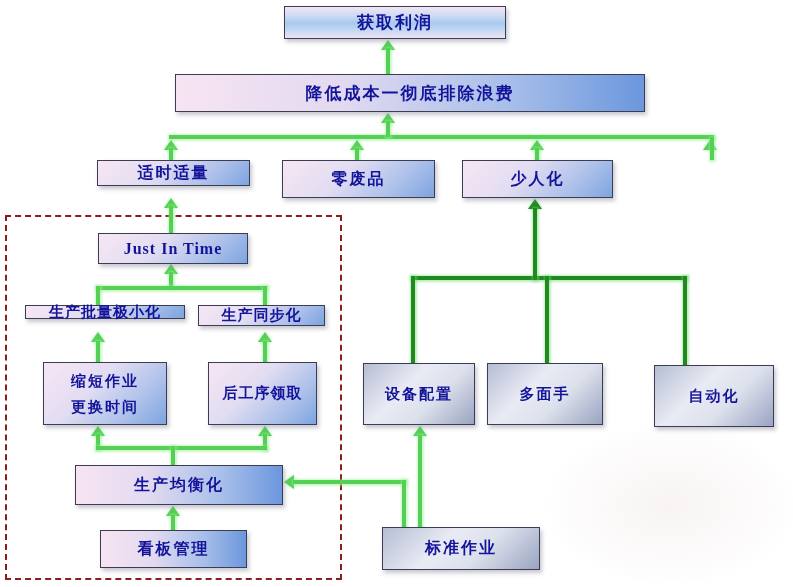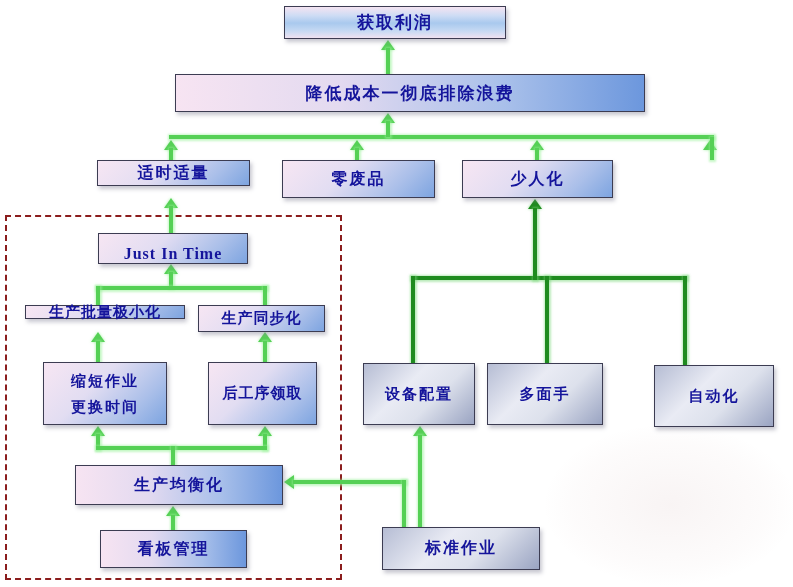--- a/index.html
+++ b/index.html
@@ -115,29 +115,29 @@
 
   <div class="node gC f16" style="left:282px;top:160px;width:153px;height:38px;">
     <span>零废品</span>
   </div>
 
   <div class="node gC f16" style="left:462px;top:160px;width:151px;height:38px;">
     <span>少人化</span>
   </div>
 
 
-  <div class="node gC f16 serif" style="left:98px;top:233px;width:150px;height:31px;align-items:flex-end;">
+  <div class="node gC f16 serif" style="left:98px;top:233px;width:150px;height:31px;">
     <span>Just In Time</span>
   </div>
 
   <div class="node gC f15" style="left:25px;top:305px;width:160px;height:14px;letter-spacing:1px;">
     <span>生产批量极小化</span>
   </div>
 
-  <div class="node gC f15" style="left:198px;top:305px;width:127px;height:27px;letter-spacing:1px;">
+  <div class="node gC f15" style="left:198px;top:305px;width:127px;height:21px;letter-spacing:1px;">
     <span>生产同步化</span>
   </div>
 
   <div class="node gC f15" style="left:43px;top:362px;width:124px;height:63px;line-height:1.7;">
     <span>缩短作业
 更换时间</span>
   </div>
 
   <div class="node gC f15" style="left:208px;top:362px;width:109px;height:63px;letter-spacing:1px;">
     <span>后工序领取</span>

